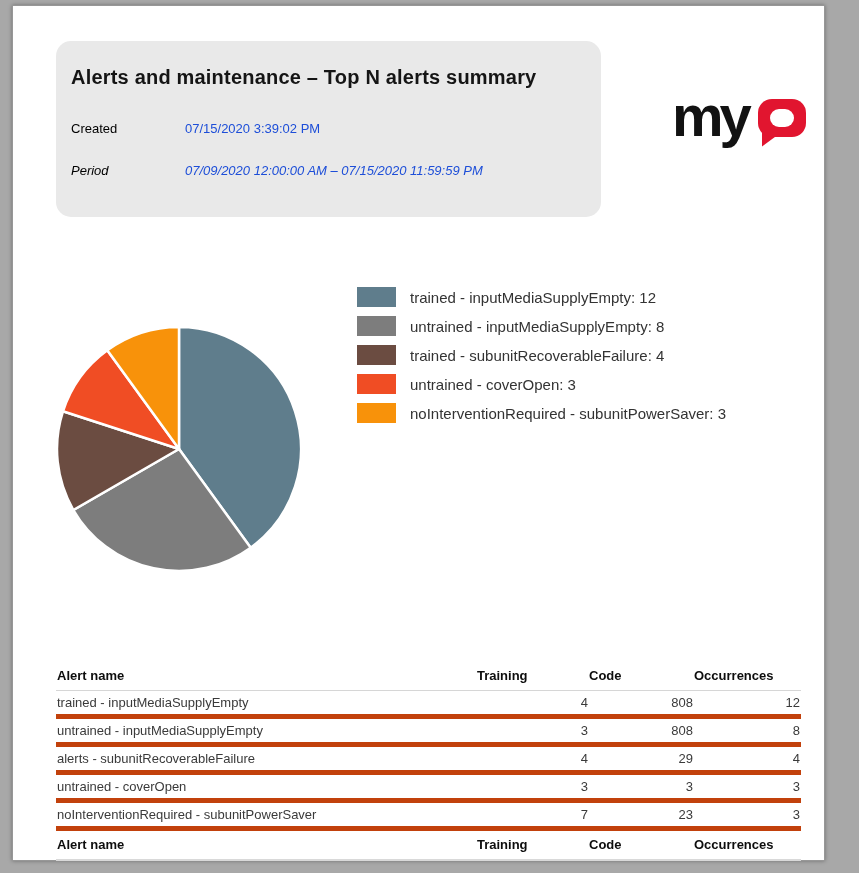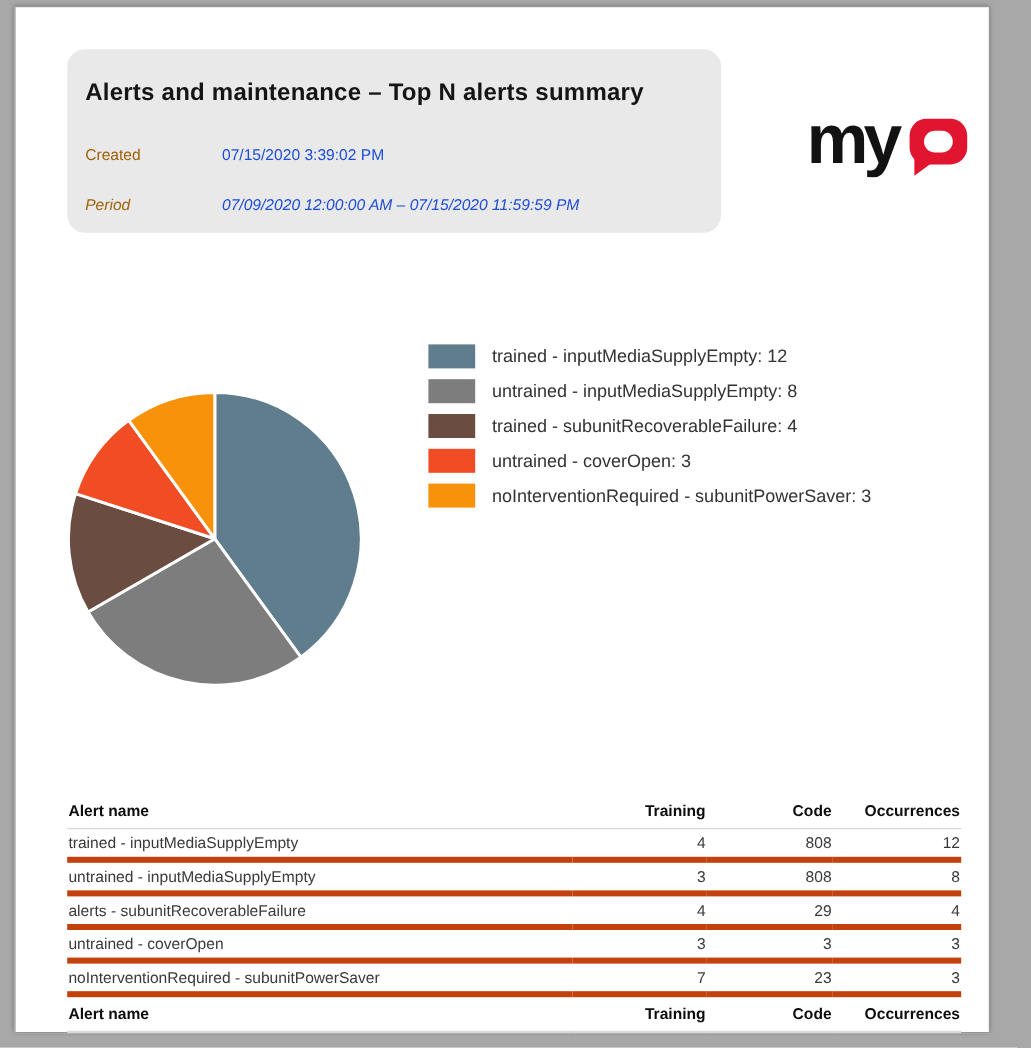--- a/index.html
+++ b/index.html
@@ -8,46 +8,46 @@
     background:#a8a8a8;
     font-family:"Liberation Sans", sans-serif;
     position:relative;
   }
   .page {
     position:absolute; left:12px; top:5px; width:813px; height:856px;
     background:#ffffff; border:1px solid #979797;
     box-shadow:0 0 4px rgba(0,0,0,.35);
   }
   .header-box {
-    position:absolute; left:43px; top:35px; width:545px; height:153px;
+    position:absolute; left:43px; top:35px; width:545px; height:176px;
     background:#e9e9e9; border-radius:15px;
   }
   .report-title {
     position:absolute; left:15px; top:25px;
     font-size:20px; font-weight:bold; color:#151515; letter-spacing:.2px;
     white-space:nowrap;
   }
   .meta-label {
-    position:absolute; left:15px; font-size:13px; color:#a16207; white-space:nowrap;text-align:right;
+    position:absolute; left:15px; font-size:13px; color:#000000; white-space:nowrap;text-align:right;
   }
   .meta-value {
     position:absolute; left:129px; font-size:13px; color:#1d4ed8; white-space:nowrap;
   }
   .row-created { top:80px; }
   .row-period  { top:122px;font-style:italic; }
   .logo { position:absolute; left:663px; top:88px; width:136px; height:54px; }
   .pie-wrap { position:absolute; left:30px; top:307px; width:272px; height:272px; }
   .legend { position:absolute; left:305px; top:281px; }
   .legend-item { display:flex; align-items:center; height:20px; margin-bottom:9px;padding-left:39px; }
   .swatch { display:inline-block; width:39px; height:20px; flex:0 0 39px; }
   .legend-label { margin-left:14px; font-size:15px; color:#333333; white-space:nowrap; }
   .table-wrap { position:absolute; left:43px; top:659px; width:745px; }
   table { width:100%; border-collapse:collapse; font-size:13px; color:#3a3a3a; }
   th {
-    font-size:13px; font-weight:bold; color:#0d0d0d; text-align:right;
+    font-size:13px; font-weight:bold; color:#0d0d0d; text-align:left;
     padding:3px 1px 7px 0; white-space:nowrap;
   }
   th:first-child { text-align:left; padding-left:1px; }
   thead th { border-bottom:1px solid #d6d6d6; }
   td { text-align:right; padding:4px 1px 4px 0; border-bottom:5px solid #c2410c; white-space:nowrap; }
   td:first-child { text-align:left; padding-left:1px; }
   tfoot th { border-top:1px solid #d6d6d6; border-bottom:2px solid #d9d9d9; padding:6px 1px 7px 0; }
   .col-training { width:112px; }
   .col-code { width:105px; }
   .col-occ { width:107px; }

